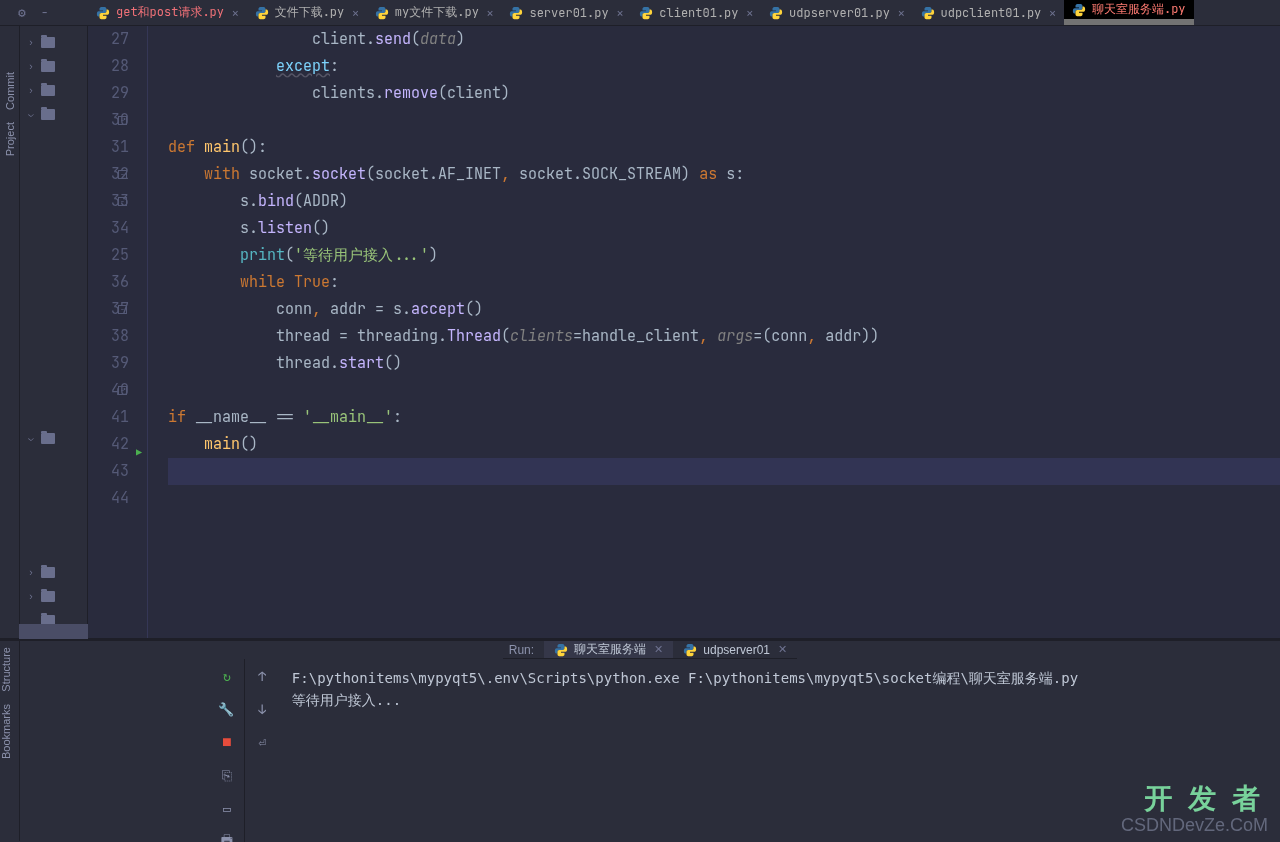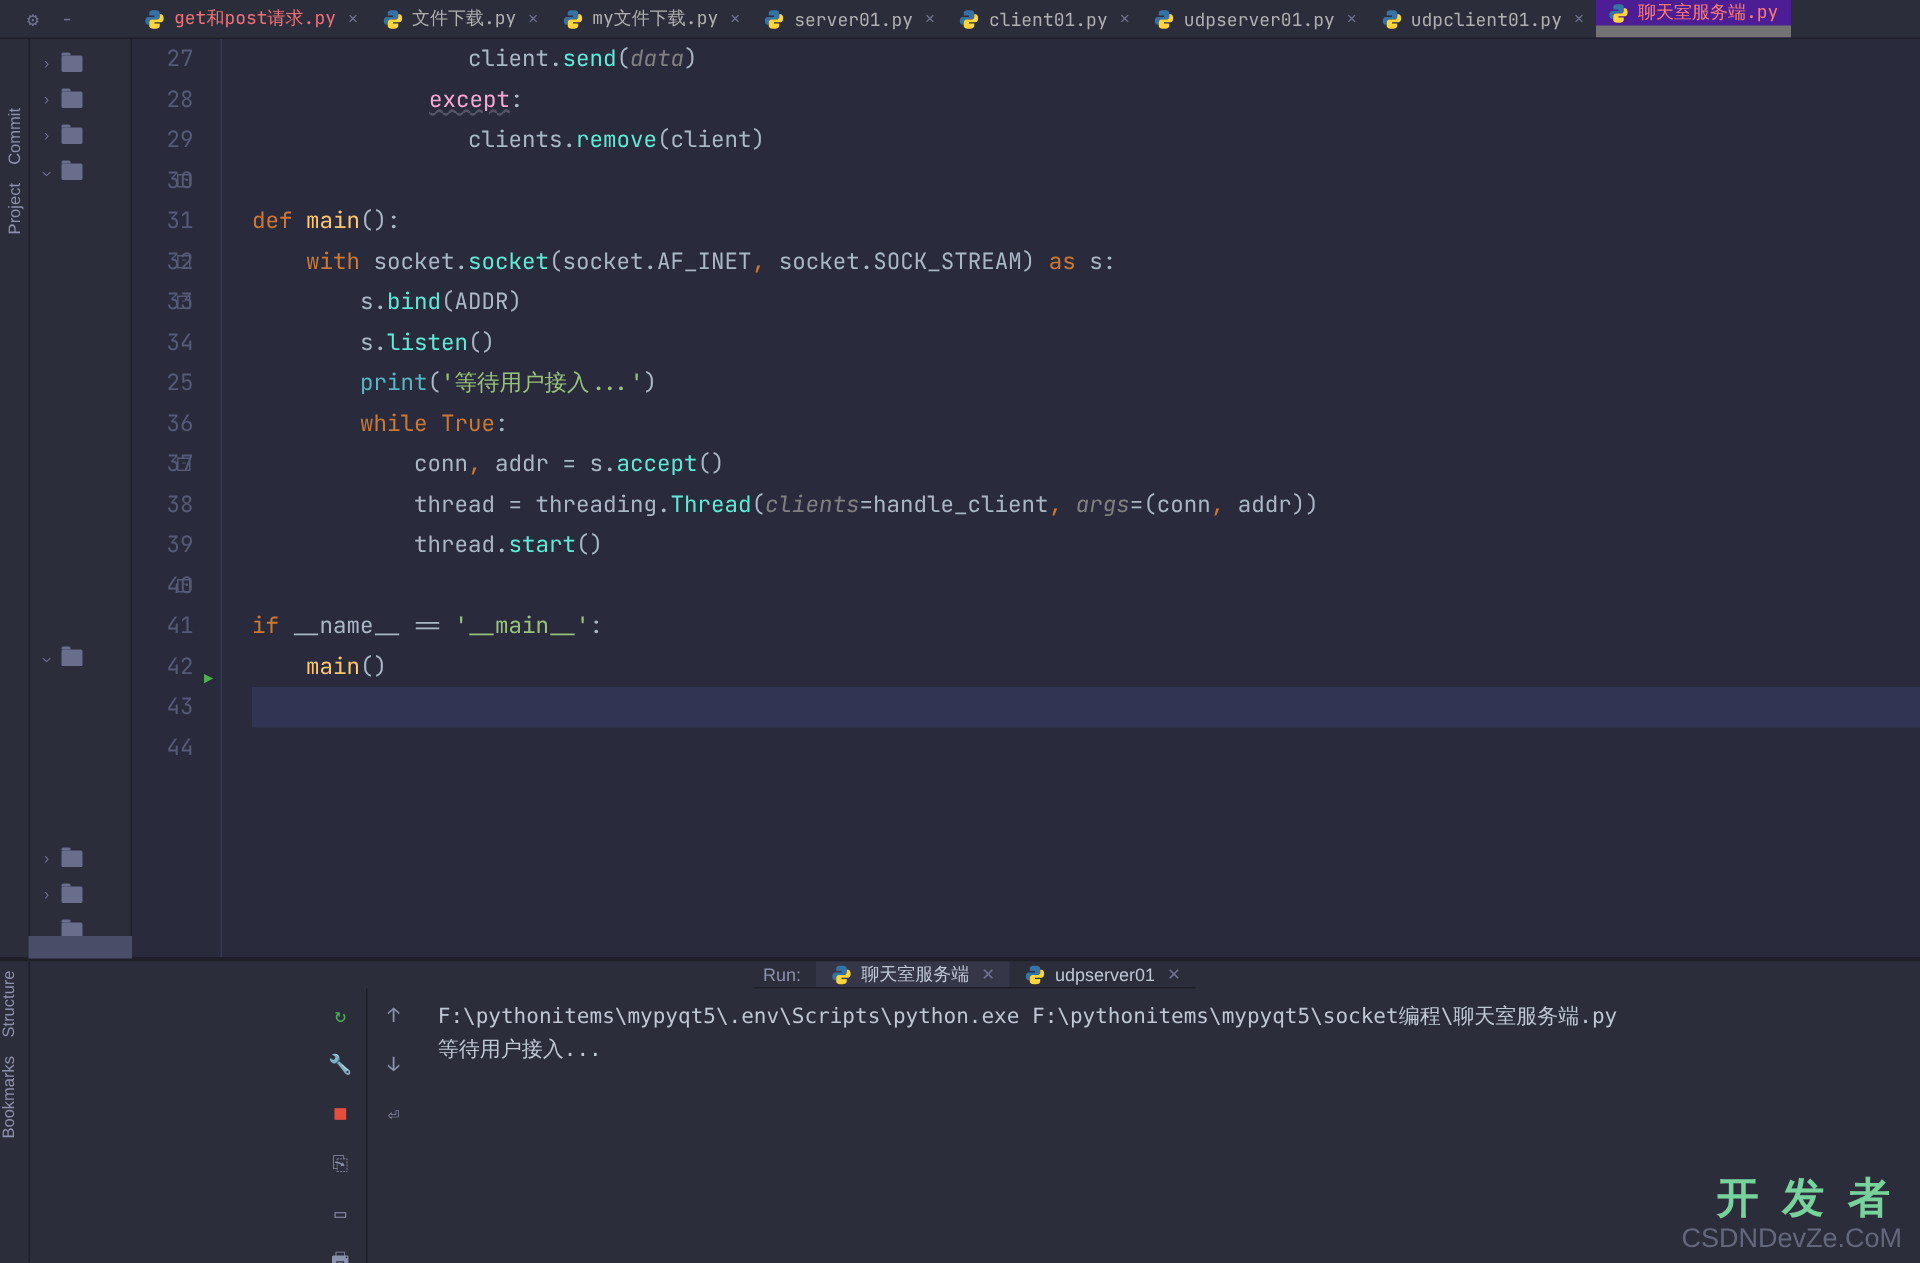--- a/index.html
+++ b/index.html
@@ -10,46 +10,46 @@
   font-size: 13px;
   overflow: hidden;
   width: 1280px;
   height: 842px;
   position: relative;
 }
 .top-row { display: flex; height: 26px; background: #2b2d3a; border-bottom: 1px solid #1e1f28; }
 .top-left-icons { width: 88px; display: flex; align-items: center; padding-left: 18px; gap: 15px; color: #6e7290; }
 .tabs-bar { flex: 1; display: flex; overflow: hidden; }
 .file-tab { display: flex; align-items: center; gap: 6px; padding: 0 8px; height: 100%; color: #b0b0b0; cursor: pointer; white-space: nowrap; font-size: 12px; }
-.file-tab.active { color: #ff7b72; border-bottom: 8px solid #737373; background: #4c1d95; }
+.file-tab.active { color: #ff7b72; border-bottom: 6px solid #737373; background: #000000; }
 .file-tab .py-icon { width: 14px; height: 14px; }
 .tab-close { color: #6e7290; font-size: 11px; margin-left: 2px; }
 .main-area { display: flex; height: 612px; }
 .left-vertical { width: 20px; background: #2b2d3a; border-right: 1px solid #1e1f28; color: #8c92ac; font-size: 11px; display: flex; flex-direction: column; align-items: center; padding-top: 40px; }
 .left-vertical .v-text { writing-mode: vertical-rl; transform: rotate(180deg); padding: 6px 0; color: #8c92ac; font-family: sans-serif; font-size: 11px; }
 .project-tree { width: 68px; background: #2b2d3a; border-right: 1px solid #1e1f28; padding-top: 4px; }
 .tree-row { display: flex; align-items: center; height: 24px; padding-left: 6px; gap: 5px; color: #8c92ac; }
 .tree-chevron { width: 10px; display: inline-flex; justify-content: center; font-size: 9px; color: #6e7290; }
 .folder-icon { width: 14px; height: 11px; background: #696e8c; border-radius:1px; position:relative;}
 .folder-icon::before{content:'';position:absolute;top:-2px;left:0;width:6px;height:2px;background:#696e8c;border-radius:1px 1px 0 0;}
 .editor-area { flex: 1; display: flex; background: #292b3d; font-size: 15px; line-height: 27px; }
 .gutter { width: 60px; background: #292b3d; border-right: 1px solid #353756; text-align: right; padding-right: 18px; color: #555a77; user-select: none; position: relative; }
 .gutter-line { height: 27px; position: relative; }
 .fold-marker { position:absolute; right: 2px; width:9px; height:9px; border:1px solid #555a77; top:9px; font-size:8px; line-height:7px; text-align:center; color:#555a77;}
 .run-marker{ position:absolute; right:-13px; top:8px; color:#4caf50; font-size:10px;}
 .code-area { flex: 1; padding-left: 20px; font-family: 'JetBrains Mono','Consolas',monospace; }
 .code-line { height: 27px; white-space: pre; }
 .code-line.highlighted { background: #323454; }
 .kw { color: #cc7832; }
 .fn { color: #ffc66d; }
-.fn2 { color: #5eead4; }
+.fn2 { color: #c4b5fd; }
 .method { color: #56b6c2; }
 .str { color: #98c379; }
 .param { color: #808080; font-style: italic; }
-.err { color:#f9a8d4; text-decoration: underline wavy #556; margin-left: 10px;}
+.err { color:#7dd3fc; text-decoration: underline wavy #556;}
 .white{color:#a9b7c6;}
 .bottom-divider{ height:3px; background:#1e1f28; cursor:ns-resize;}
 .scrollbar-thumb{position:absolute; left:19px; width:69px; height:15px; background:#4a4d66; bottom:203px;}
 .run-panel { height: 200px; background: #2b2d3a; display: flex; }
 .run-left-vert{ width:20px; border-right:1px solid #1e1f28; color:#8c92ac;}
 .run-left-vert .v-text{writing-mode: vertical-rl;transform:rotate(180deg);padding:6px 0;font-family:sans-serif;font-size:11px;}
 .run-body{ flex:1; display:flex; flex-direction:column;align-items:center;}
 .run-header{ height:29px; display:flex; align-items:center; border-bottom:1px solid #1e1f28;}
 .run-label{ color:#8c92ac; padding:0 10px 0 6px; font-family:sans-serif; font-size:12px;}
 .run-tab{ display:flex; align-items:center; height:100%; padding:0 10px; gap:6px; font-family:sans-serif; font-size:12px; color:#bfc7d5;}

